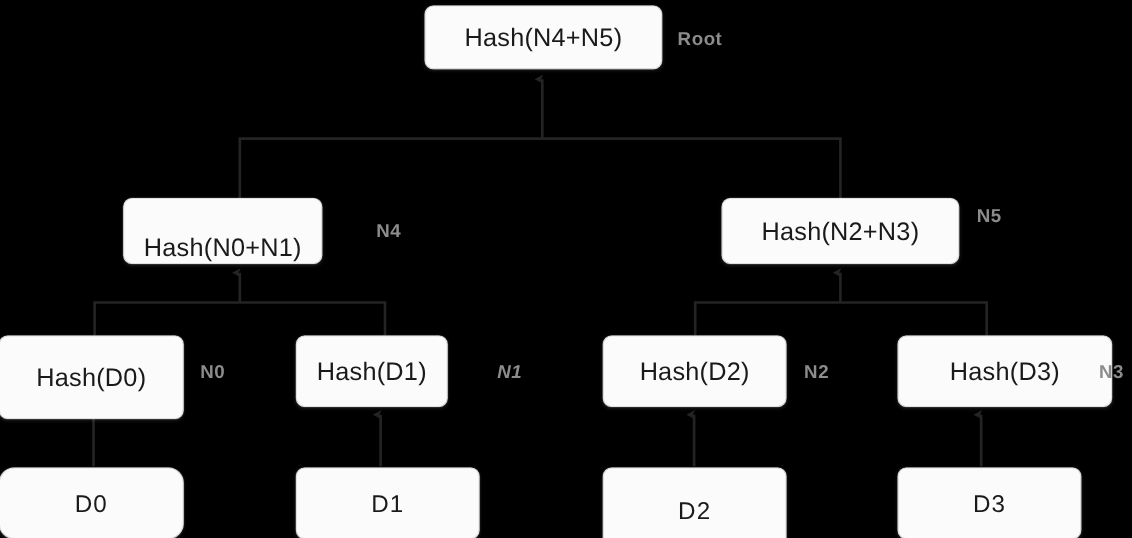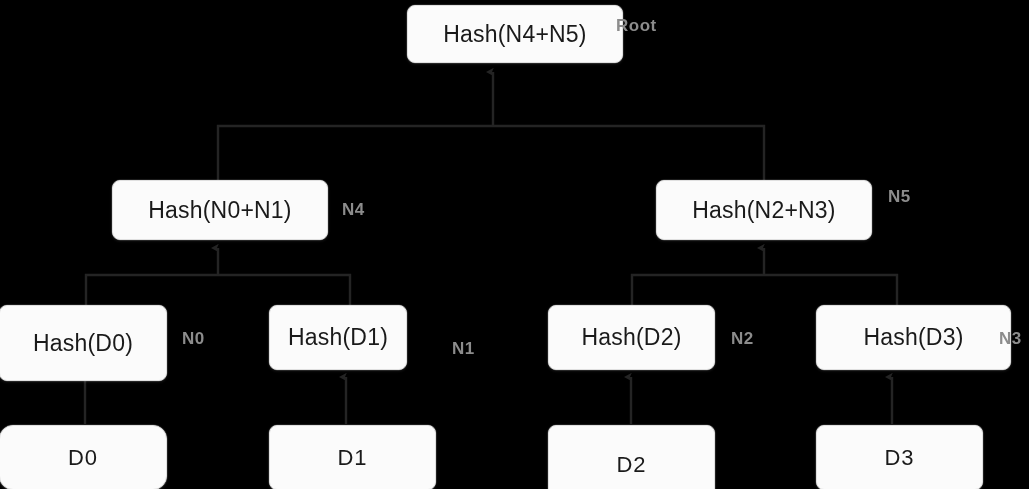--- a/index.html
+++ b/index.html
@@ -80,44 +80,44 @@
 
     <path class="wire" d="M 632 305 L 632 275 L 897 275 L 897 305"></path>
     <path class="wire" d="M 764 275 L 764 248" marker-end="url(#arrowhead)"></path>
 
     <path class="wire" d="M 85 424 L 85 377" marker-end="url(#arrowhead)"></path>
     <path class="wire" d="M 346 424 L 346 377" marker-end="url(#arrowhead)"></path>
     <path class="wire" d="M 631 424 L 631 377" marker-end="url(#arrowhead)"></path>
     <path class="wire" d="M 892 424 L 892 377" marker-end="url(#arrowhead)"></path>
   </svg>
 
-  <div class="node" style="left:386px; top:5px; width:216px; height:58px;margin-left:21px;">
+  <div class="node" style="left:386px; top:5px; width:216px; height:58px;">
     <span class="node-text">Hash(N4+N5)</span>
   </div>
-  <div class="tag" style="left:616px; top:16px;">Root</div>
+  <div class="tag" style="left:616px; top:26px;">Root</div>
 
-  <div class="node" style="left:112px; top:180px; width:216px; height:60px;">
+  <div class="node" style="left:112px; top:180px; width:181px; height:60px;align-items:flex-end;">
     <span class="node-text">Hash(N0+N1)</span>
   </div>
   <div class="tag" style="left:342px; top:200px;">N4</div>
 
   <div class="node" style="left:656px; top:180px; width:216px; height:60px;justify-content:center;">
     <span class="node-text">Hash(N2+N3)</span>
   </div>
   <div class="tag" style="left:888px; top:187px;">N5</div>
 
   <div class="node" style="left:-1px; top:305px; width:168px; height:76px;">
     <span class="node-text">Hash(D0)</span>
   </div>
   <div class="tag" style="left:182px; top:329px;">N0</div>
 
   <div class="node" style="left:269px; top:305px; width:138px; height:65px;">
     <span class="node-text">Hash(D1)</span>
   </div>
-  <div class="tag" style="left:452px; top:339px;">N1</div>
+  <div class="tag" style="left:452px; top:329px;font-style:italic;">N1</div>
 
   <div class="node" style="left:548px; top:305px; width:167px; height:65px;">
     <span class="node-text">Hash(D2)</span>
   </div>
   <div class="tag" style="left:731px; top:329px;text-align:center;">N2</div>
 
   <div class="node" style="left:816px; top:305px; width:195px; height:65px;">
     <span class="node-text">Hash(D3)</span>
   </div>
   <div class="tag" style="left:999px; top:329px;">N3</div>

